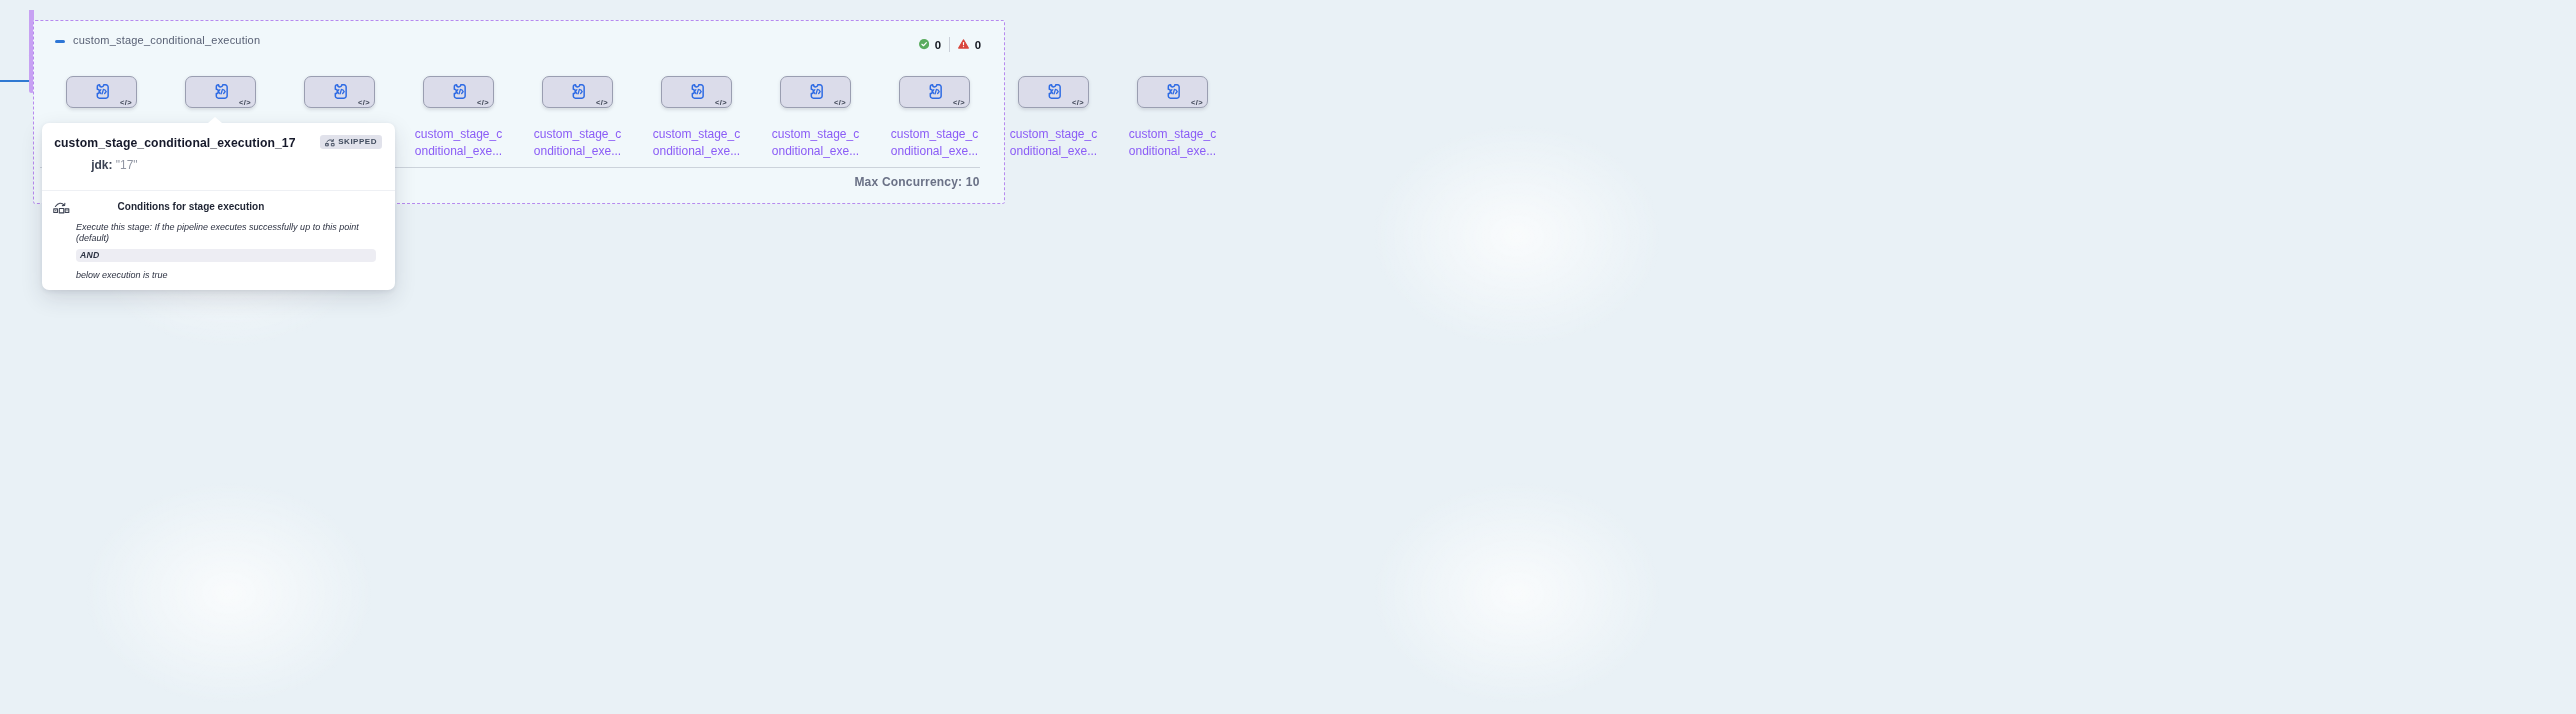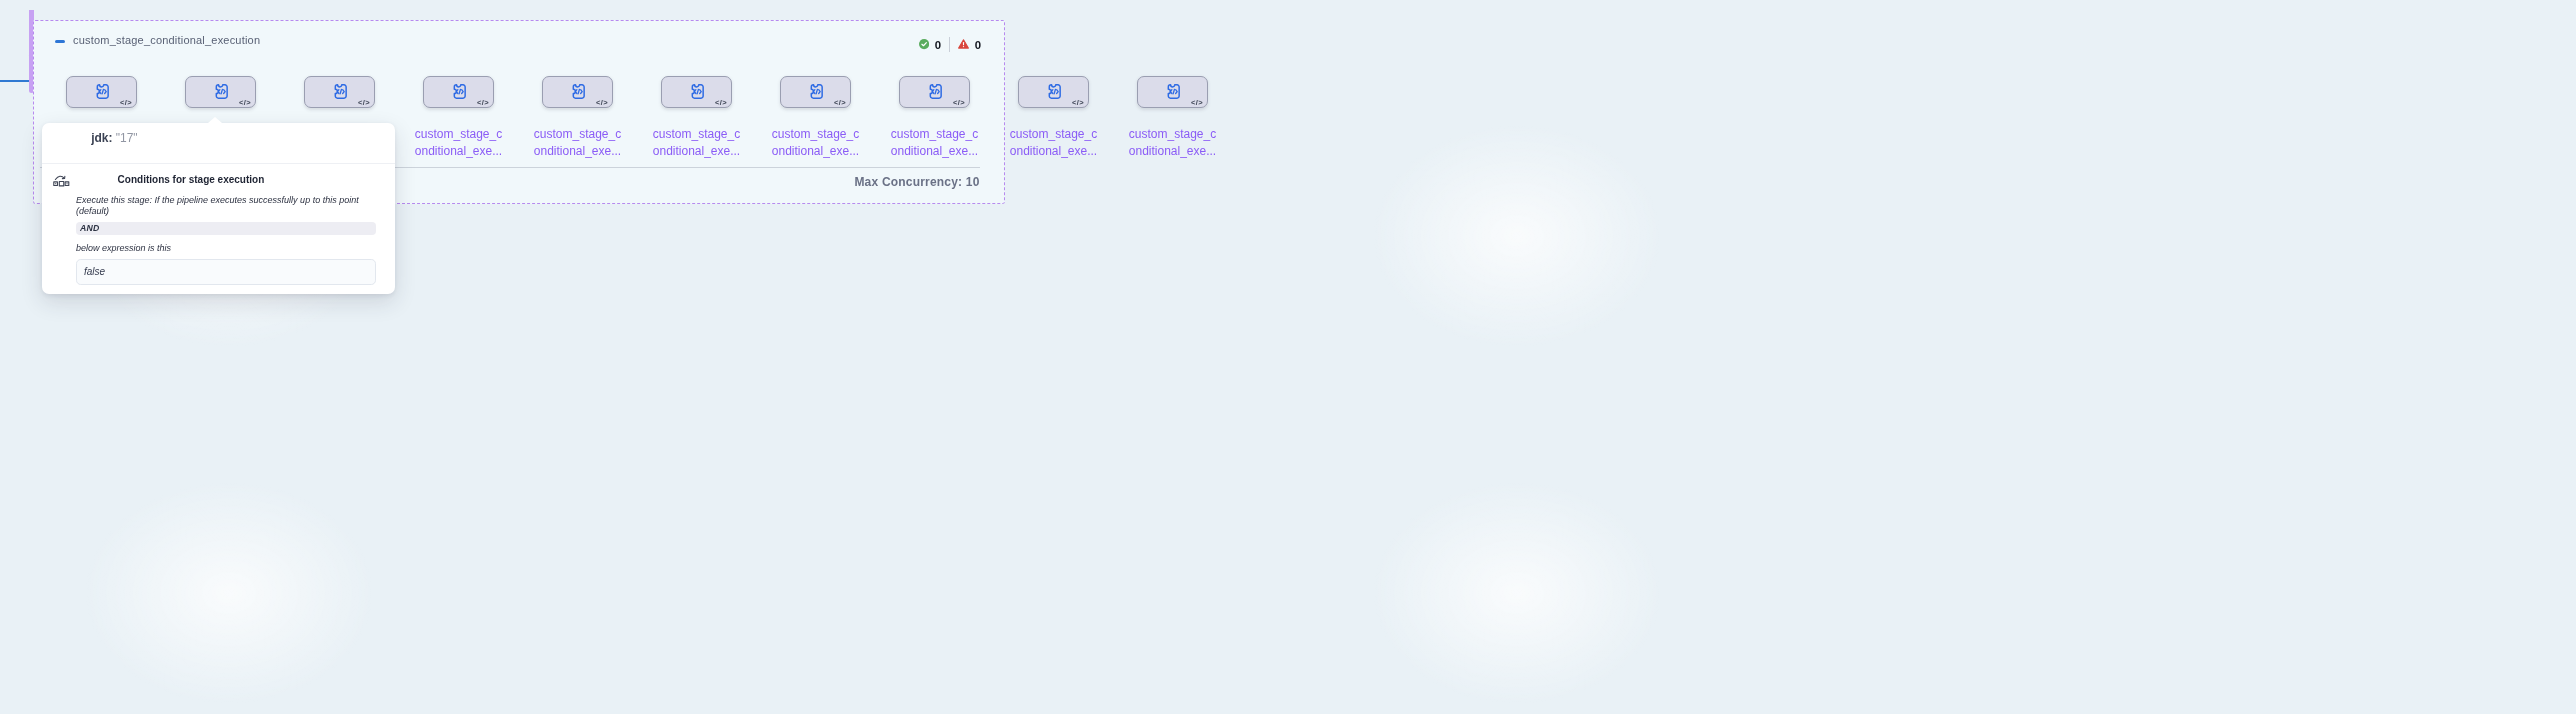--- a/index.html
+++ b/index.html
@@ -353,20 +353,35 @@
     </div>
   </div>
 </div>
 
   <div class="group-divider"></div>
   <div class="max-concurrency">Max Concurrency: 10</div>
 </div>
 
 <div class="popover">
   <div class="popover-arrow"></div>
+  <div class="pop-header">
+    <div class="pop-title">custom_stage_conditional_execution_17</div>
+    <div class="status-badge">
+      <svg width="10.2" height="9.5" viewBox="0 0 13 12">
+        <g fill="none" stroke="#414c5e" stroke-width="1.2" stroke-linecap="round" stroke-linejoin="round">
+          <path d="M2.2 6.2 Q6.2 1.2 10.3 5.2"></path>
+          <path d="M10.6 3.0 L10.4 5.3 L8.2 5.4"></path>
+          <rect x="1.2" y="8.2" width="3" height="3"></rect>
+          <rect x="8.6" y="8.2" width="3" height="3"></rect>
+        </g>
+        <rect x="2.2" y="9.2" width="1" height="1" fill="#414c5e"></rect>
+      </svg>
+      <span class="status-label">SKIPPED</span>
+    </div>
+  </div>
   <div class="pop-attr">
     <span class="attr-key">jdk:</span><span class="attr-val">"17"</span>
   </div>
   <div class="pop-divider"></div>
 
   <div class="pop-conditions">
     <div class="cond-head">
       <svg width="16.6" height="15" viewBox="0 0 21 19">
         <g fill="none" stroke="#3f4555" stroke-width="1.4" stroke-linecap="round" stroke-linejoin="round">
           <path d="M3 9.5 Q8.5 2 14.6 8"></path>
@@ -376,20 +391,17 @@
           <rect x="15.4" y="12.5" width="4.6" height="4.6"></rect>
         </g>
         <rect x="2.7" y="14.2" width="1.3" height="1.3" fill="#3f4555"></rect>
         <rect x="17.1" y="14.2" width="1.3" height="1.3" fill="#3f4555"></rect>
       </svg>
       <span class="cond-heading">Conditions for stage execution</span>
     </div>
     <div class="cond-body">
       <div class="cond-text">Execute this stage: If the pipeline executes successfully up to this point (default)</div>
       <div class="and-chip">AND</div>
-      <div class="expr-note">below expression is this</div>
-      <div class="expr-box">
-        <span>false</span>
-      </div>
+      <div class="expr-note">below execution is true</div>
     </div>
   </div>
 </div>
 
 
 </body></html>

